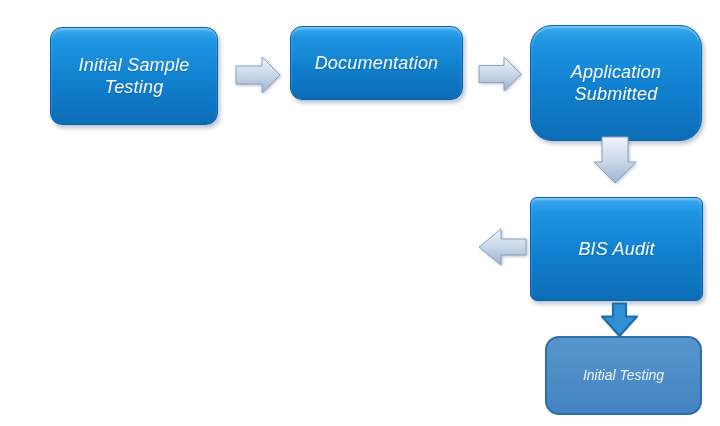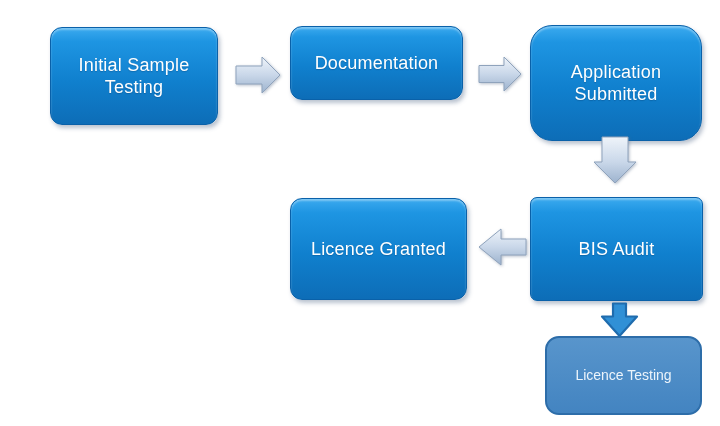--- a/index.html
+++ b/index.html
@@ -1,18 +1,18 @@
 <!DOCTYPE html>
 <html><head>
 <meta charset="utf-8">
 <style>
   html,body { margin:0; padding:0; background:#ffffff; }
   .canvas {
     position:relative; width:720px; height:426px; background:#ffffff;
-    font-family:"Liberation Sans", sans-serif; overflow:hidden;
+    font-family:"Liberation Sans", sans-serif; overflow:hidden;font-style:italic;
   }
   .node {
     position:absolute; display:flex; align-items:center; justify-content:center;
     text-align:center; color:#ffffff; box-sizing:border-box; line-height:1.25;
   }
   .gloss {
     border-radius:12px;
     background:linear-gradient(180deg,#3BAAEF 0%, #1E95E2 14%, #1080CE 55%, #0D6DB7 100%);
     border:1px solid #0A61A9;
     box-shadow: 2px 3px 4px rgba(70,95,130,.38), inset 0 2px 2px rgba(255,255,255,.35);
@@ -48,29 +48,26 @@
   <div class="node gloss" id="box-initial">
     <span>Initial Sample Testing</span>
   </div>
   <div class="node gloss" id="box-doc">
     <span>Documentation</span>
   </div>
   <div class="node gloss" id="box-app">
     <span>Application Submitted</span>
   </div>
 
-  <div class="node gloss" id="box-licence">
-    <span>Licence Granted</span>
-  </div>
   <div class="node gloss" id="box-bis">
     <span>BIS Audit</span>
   </div>
 
   <div class="node flat" id="box-sample">
-    <span>Licence Testing</span>
+    <span>Initial Testing</span>
   </div>
 
   <svg class="arrow silver-arrow" id="arrow-right-1" width="46" height="40" viewBox="0 0 46 40">
     <defs>
       <linearGradient id="gSilverV1" x1="0" y1="0" x2="0" y2="1">
         <stop offset="0" stop-color="#EFF4FA"></stop>
           <stop offset="0.5" stop-color="#C9D7E9"></stop>
           <stop offset="1" stop-color="#9DB3CE"></stop>
       </linearGradient>
     </defs>

